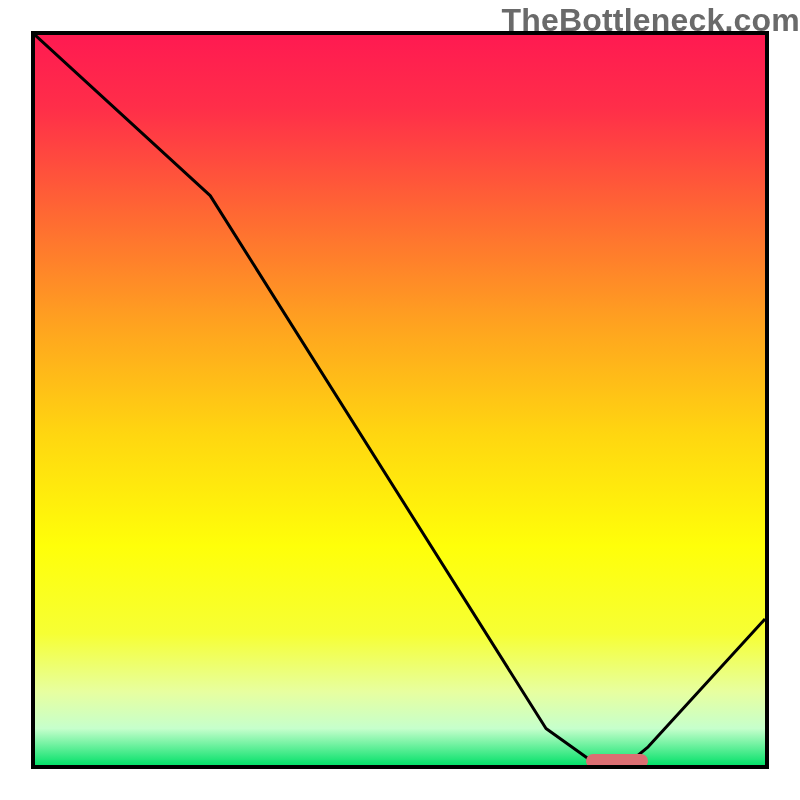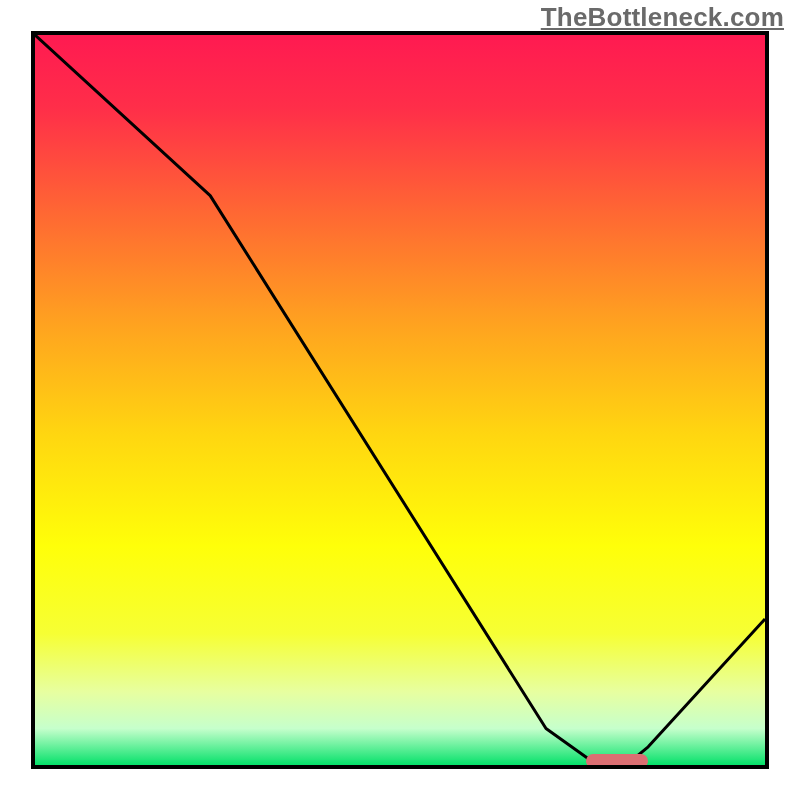--- a/index.html
+++ b/index.html
@@ -12,27 +12,26 @@
   }
   .frame {
     position: relative;
     width: 800px;
     height: 800px;
     box-sizing: border-box;
   }
   .watermark {
     position: absolute;
     top: 2px;
-    right: 16px;
-    font-size: 26px;
+    right: 0;
+    font-size: 32px;
     font-weight: 600;
     color: #6a6a6a;
     letter-spacing: 0.2px;
     user-select: none;
-    text-decoration: underline;
   }
   .plot {
     position: absolute;
     left: 31px;
     top: 31px;
     width: 738px;
     height: 738px;
     box-sizing: border-box;
     border: 4px solid #000;
     overflow: hidden;

